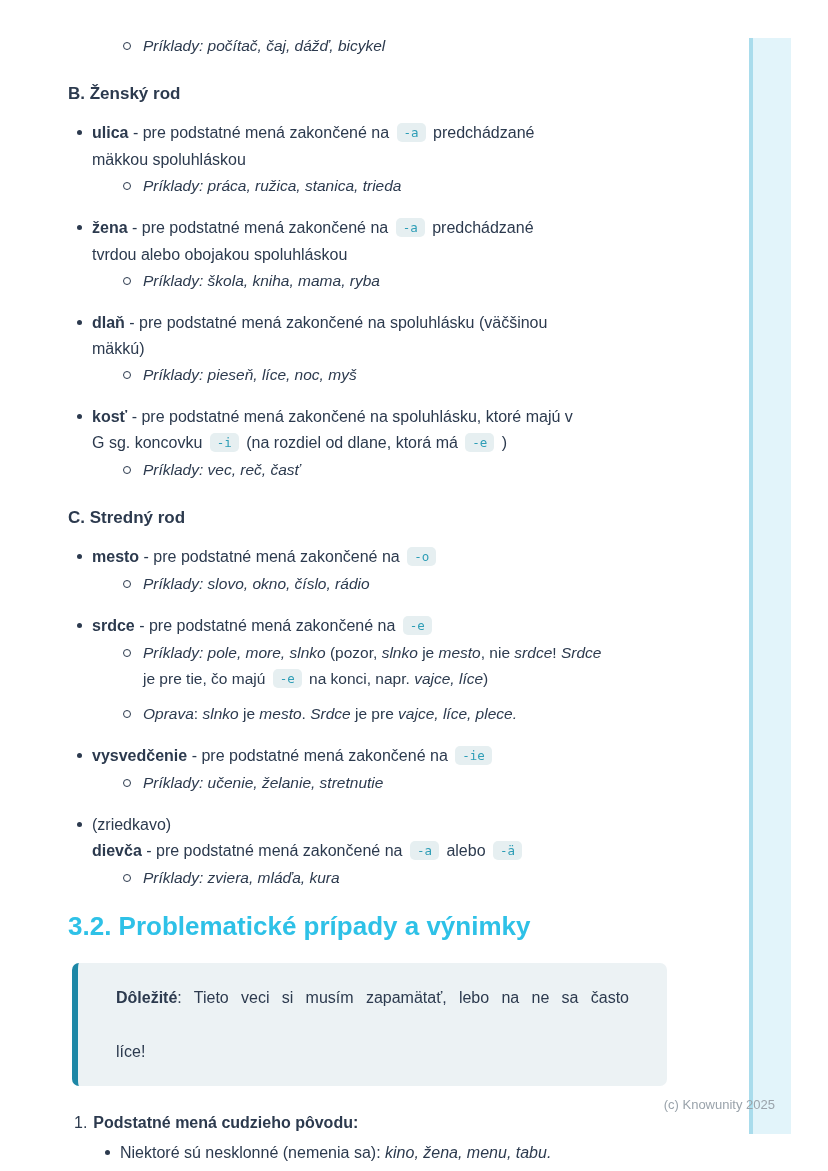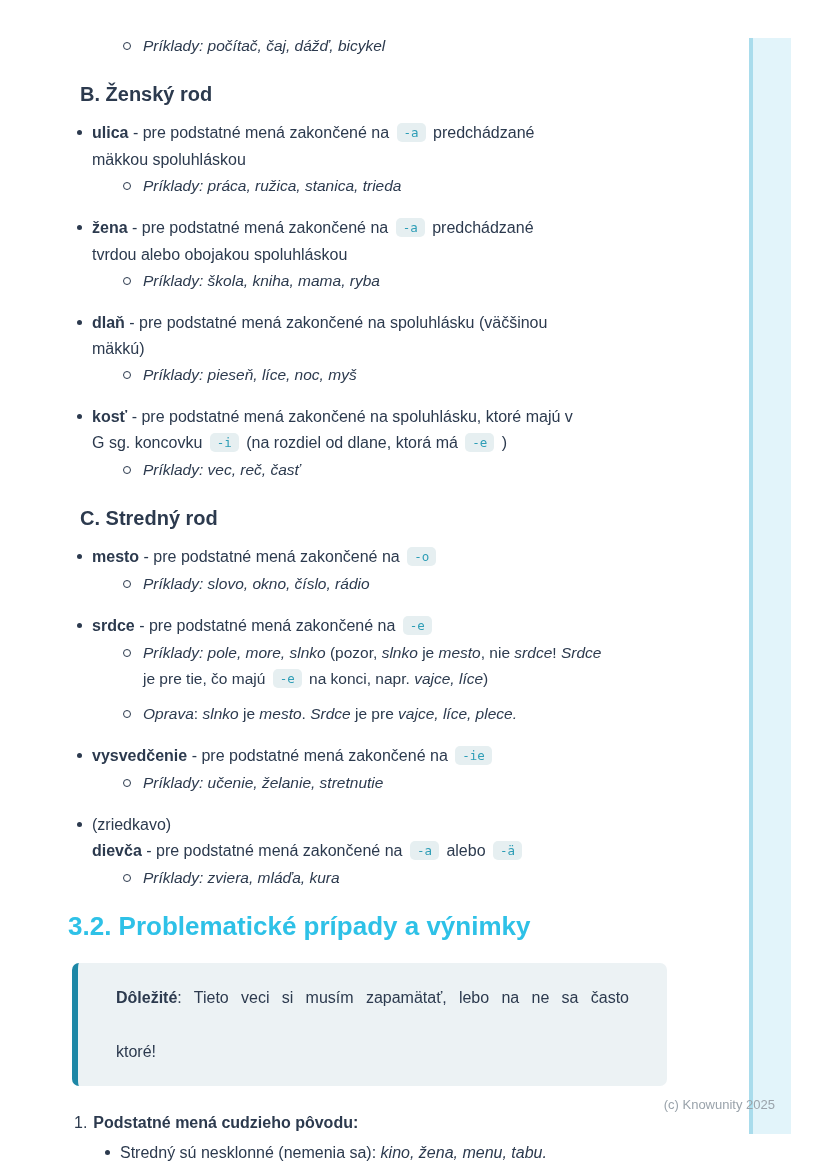--- a/index.html
+++ b/index.html
@@ -23,21 +23,21 @@
     position:absolute;left:9px;top:10px;width:5px;height:5px;border-radius:50%;
     background:var(--text,#2c3a4e);
   }
   .li.sub{padding-left:75px;font-size:15.5px;}
   .li.sub .ring{
     position:absolute;left:55px;top:9px;width:6px;height:6px;border-radius:50%;
     border:1.5px solid var(--text,#2c3a4e);background:transparent;
   }
   .li.sub + .li.sub{margin-top:8px;}
   .item{margin-bottom:16px;}
-  h2.sec{font-size:20px;font-weight:bold;margin:24px 12px 15px;line-height:22px;color:var(--text,#2c3a4e);}
+  h2.sec{font-size:17px;font-weight:bold;margin:24px 0 15px;line-height:22px;color:var(--text,#2c3a4e);}
   h1.accent{
     color:var(--accent-cyan,#2ec1e7);
     font-size:26px;line-height:34px;font-weight:bold;margin:18px 0 0 0;
   }
   .badge{
     font-family:"DejaVu Sans Mono",monospace;
     font-size:12.5px;
     color:var(--badge-teal,#2d9db6);
     background:var(--badge-bg,#e6eff1);
     padding:2px 7px;border-radius:5px;margin:0 3px;
@@ -204,29 +204,29 @@
           <div class="li-body">
             <div class="line"><em>Príklady: zviera, mláďa, kura</em></div>
           </div>
         </div>
       </div>
     </div>
   <h1 class="accent">3.2. Problematické prípady a výnimky</h1>
   <div class="callout">
     <div id="callout-body">
         <div class="jline"><strong>Dôležité</strong><span>: Tieto veci si musím zapamätať, lebo na ne sa často</span></div>
-        <div class="line"><span>ktoré!</span></div>
+        <div class="line"><span>líce!</span></div>
       </div>
   </div>
   <div id="numbered">
       <div class="num-item">
         <div class="num-line"><span class="num-marker">1.</span><strong>Podstatné mená cudzieho pôvodu:</strong></div>
         <div class="li">
           <span class="dot"></span>
           <div class="li-body">
-            <div class="line"><span>Stredný sú nesklonné (nemenia sa): </span><em>kino, žena, menu, tabu.</em></div>
+            <div class="line"><span>Niektoré sú nesklonné (nemenia sa): </span><em>kino, žena, menu, tabu.</em></div>
           </div>
         </div>
       </div>
     </div>
 </div>
 
 <div class="footer">(c) Knowunity 2025</div>
 
 </body></html>

